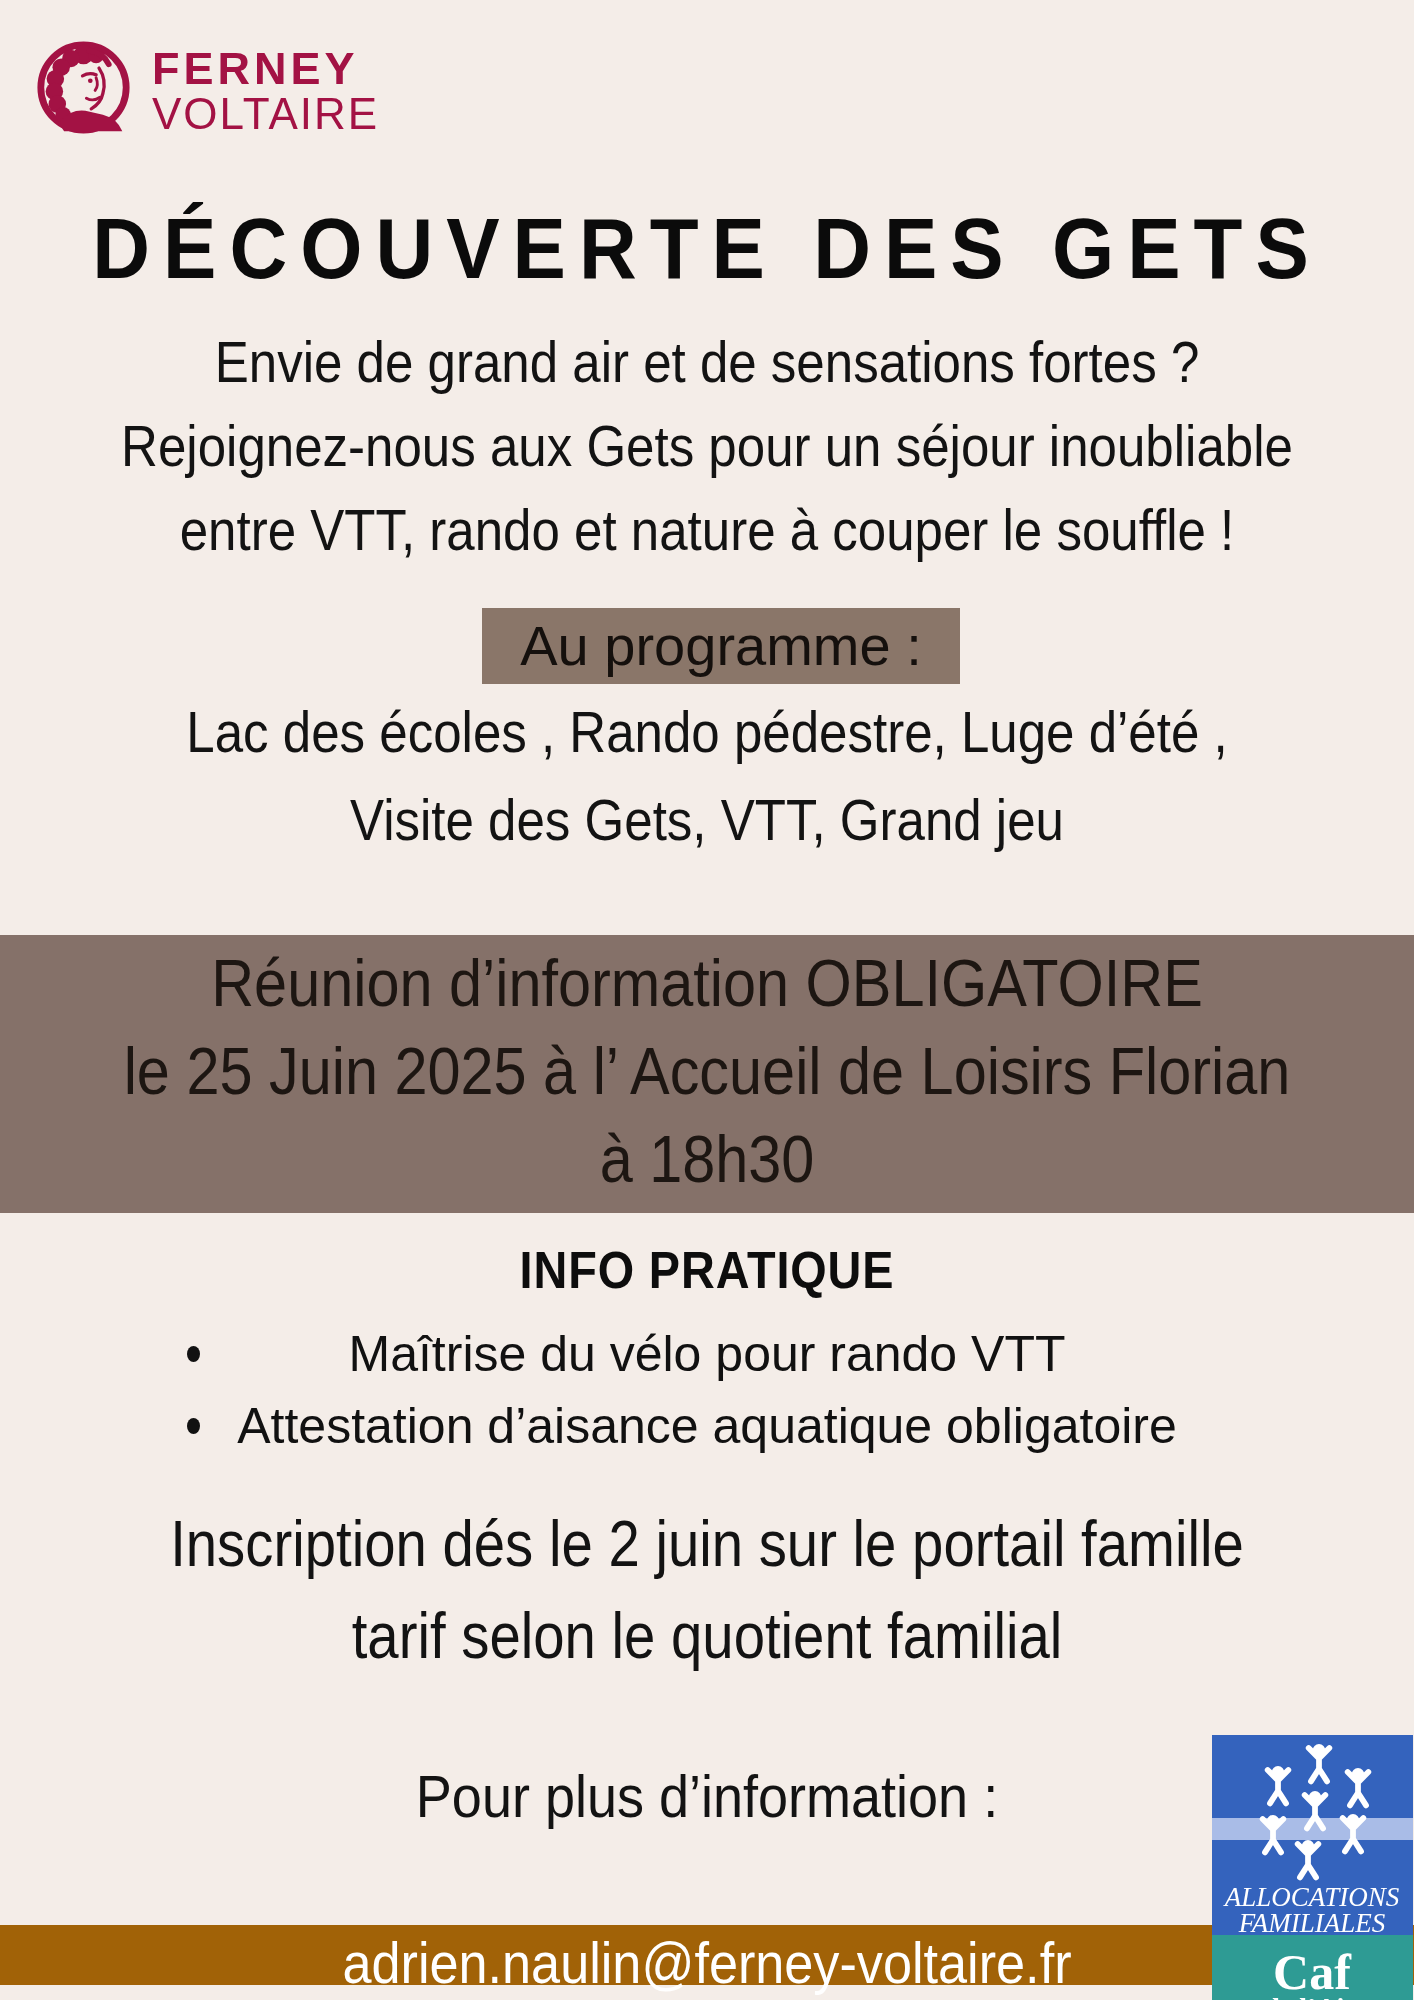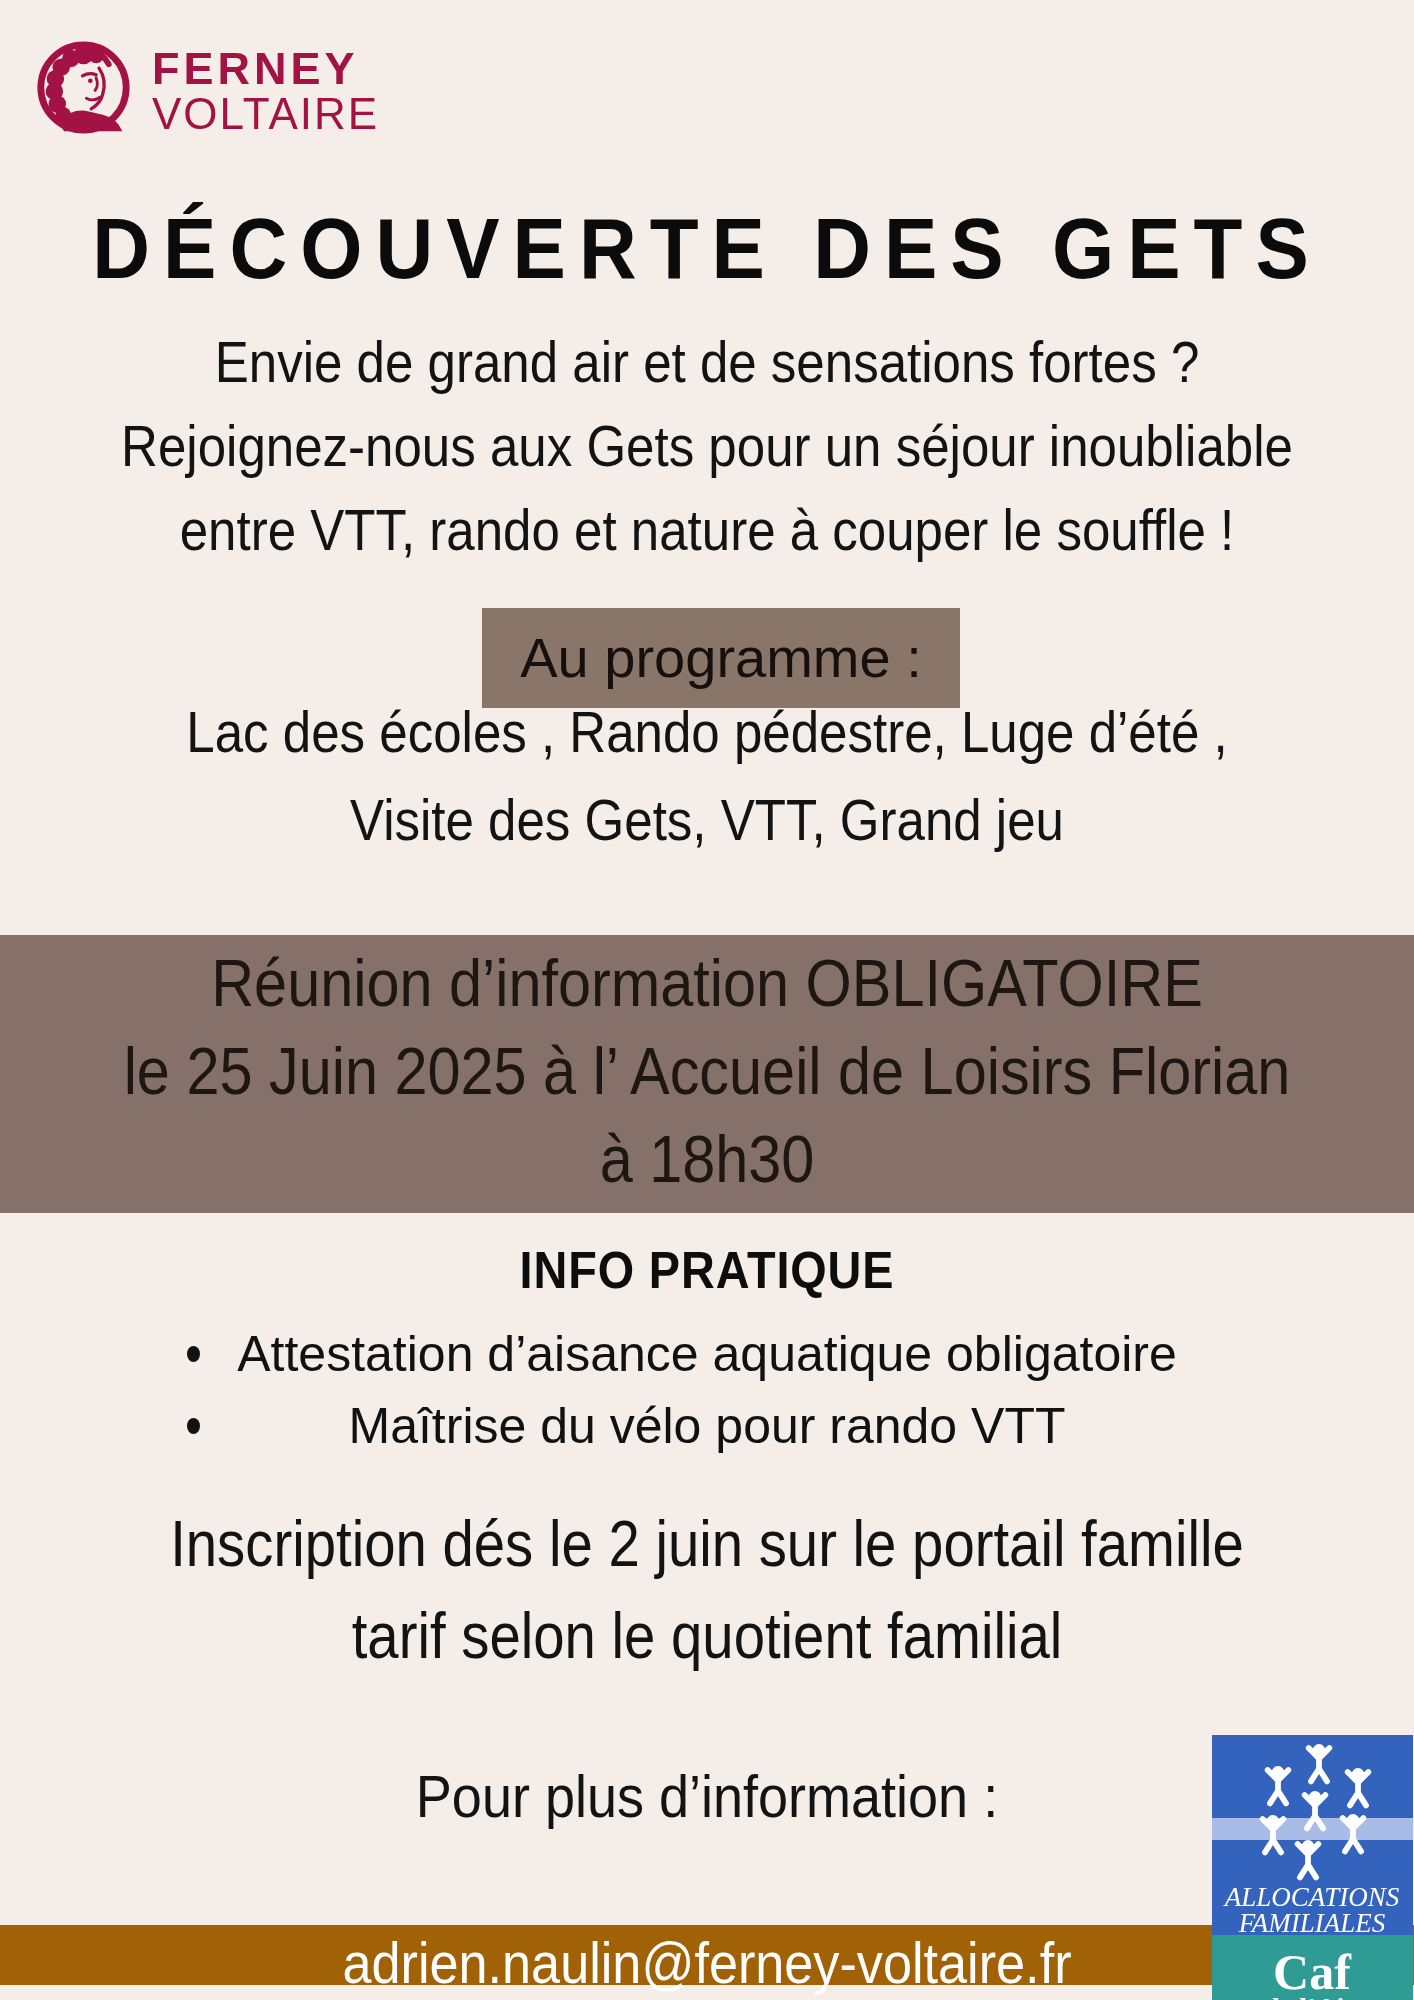--- a/index.html
+++ b/index.html
@@ -25,21 +25,21 @@
   
   .title{top:203px;font-size:86px;font-weight:700;letter-spacing:14px;line-height:90px;
          color:#0B0B0B;margin:0;transform:scaleX(.93);white-space:nowrap;}
 
   
   .intro{top:320px;font-size:58px;line-height:84px;transform:scaleX(.88);}
 
   
   .prog-label-wrap{top:608px;}
   .prog-label{display:inline-block;background:#8A7669;color:#15100D;
-              font-size:56px;line-height:76px;padding:12px 38px;margin-left:28px;}
+              font-size:56px;line-height:76px;padding:0 38px;margin-left:28px;}
   .prog-items{top:688px;font-size:58px;line-height:88px;transform:scaleX(.88);}
 
   
   .banner{top:935px;left:0;width:100%;height:278px;background:#857169;}
   .banner-text{padding-top:4px;text-align:center;font-size:66px;line-height:88px;
                color:#1D1612;transform:scaleX(.9);}
 
   
   .info-heading{top:1240px;font-size:52px;font-weight:700;letter-spacing:1px;
                 margin:0;color:#0D0D0D;transform:scaleX(.9);}
@@ -116,22 +116,22 @@
   <div class="abs banner">
     <div class="banner-text">
       <div>Réunion d’information OBLIGATOIRE</div>
       <div>le 25 Juin 2025 à l’ Accueil de Loisirs Florian</div>
       <div>à 18h30</div>
     </div>
   </div>
 
   <h2 class="abs center info-heading">INFO PRATIQUE</h2>
   <ul class="abs bullets">
+    <li>Maîtrise du vélo pour rando VTT</li>
     <li>Attestation d’aisance aquatique obligatoire</li>
-    <li>Maîtrise du vélo pour rando VTT</li>
   </ul>
 
   <div class="abs center registration">
     <div>Inscription dés le 2 juin sur le portail famille</div>
     <div>tarif selon le quotient familial</div>
   </div>
 
   <div class="abs center more-info">Pour plus d’information :</div>
 
   <div class="abs footer-bar">

